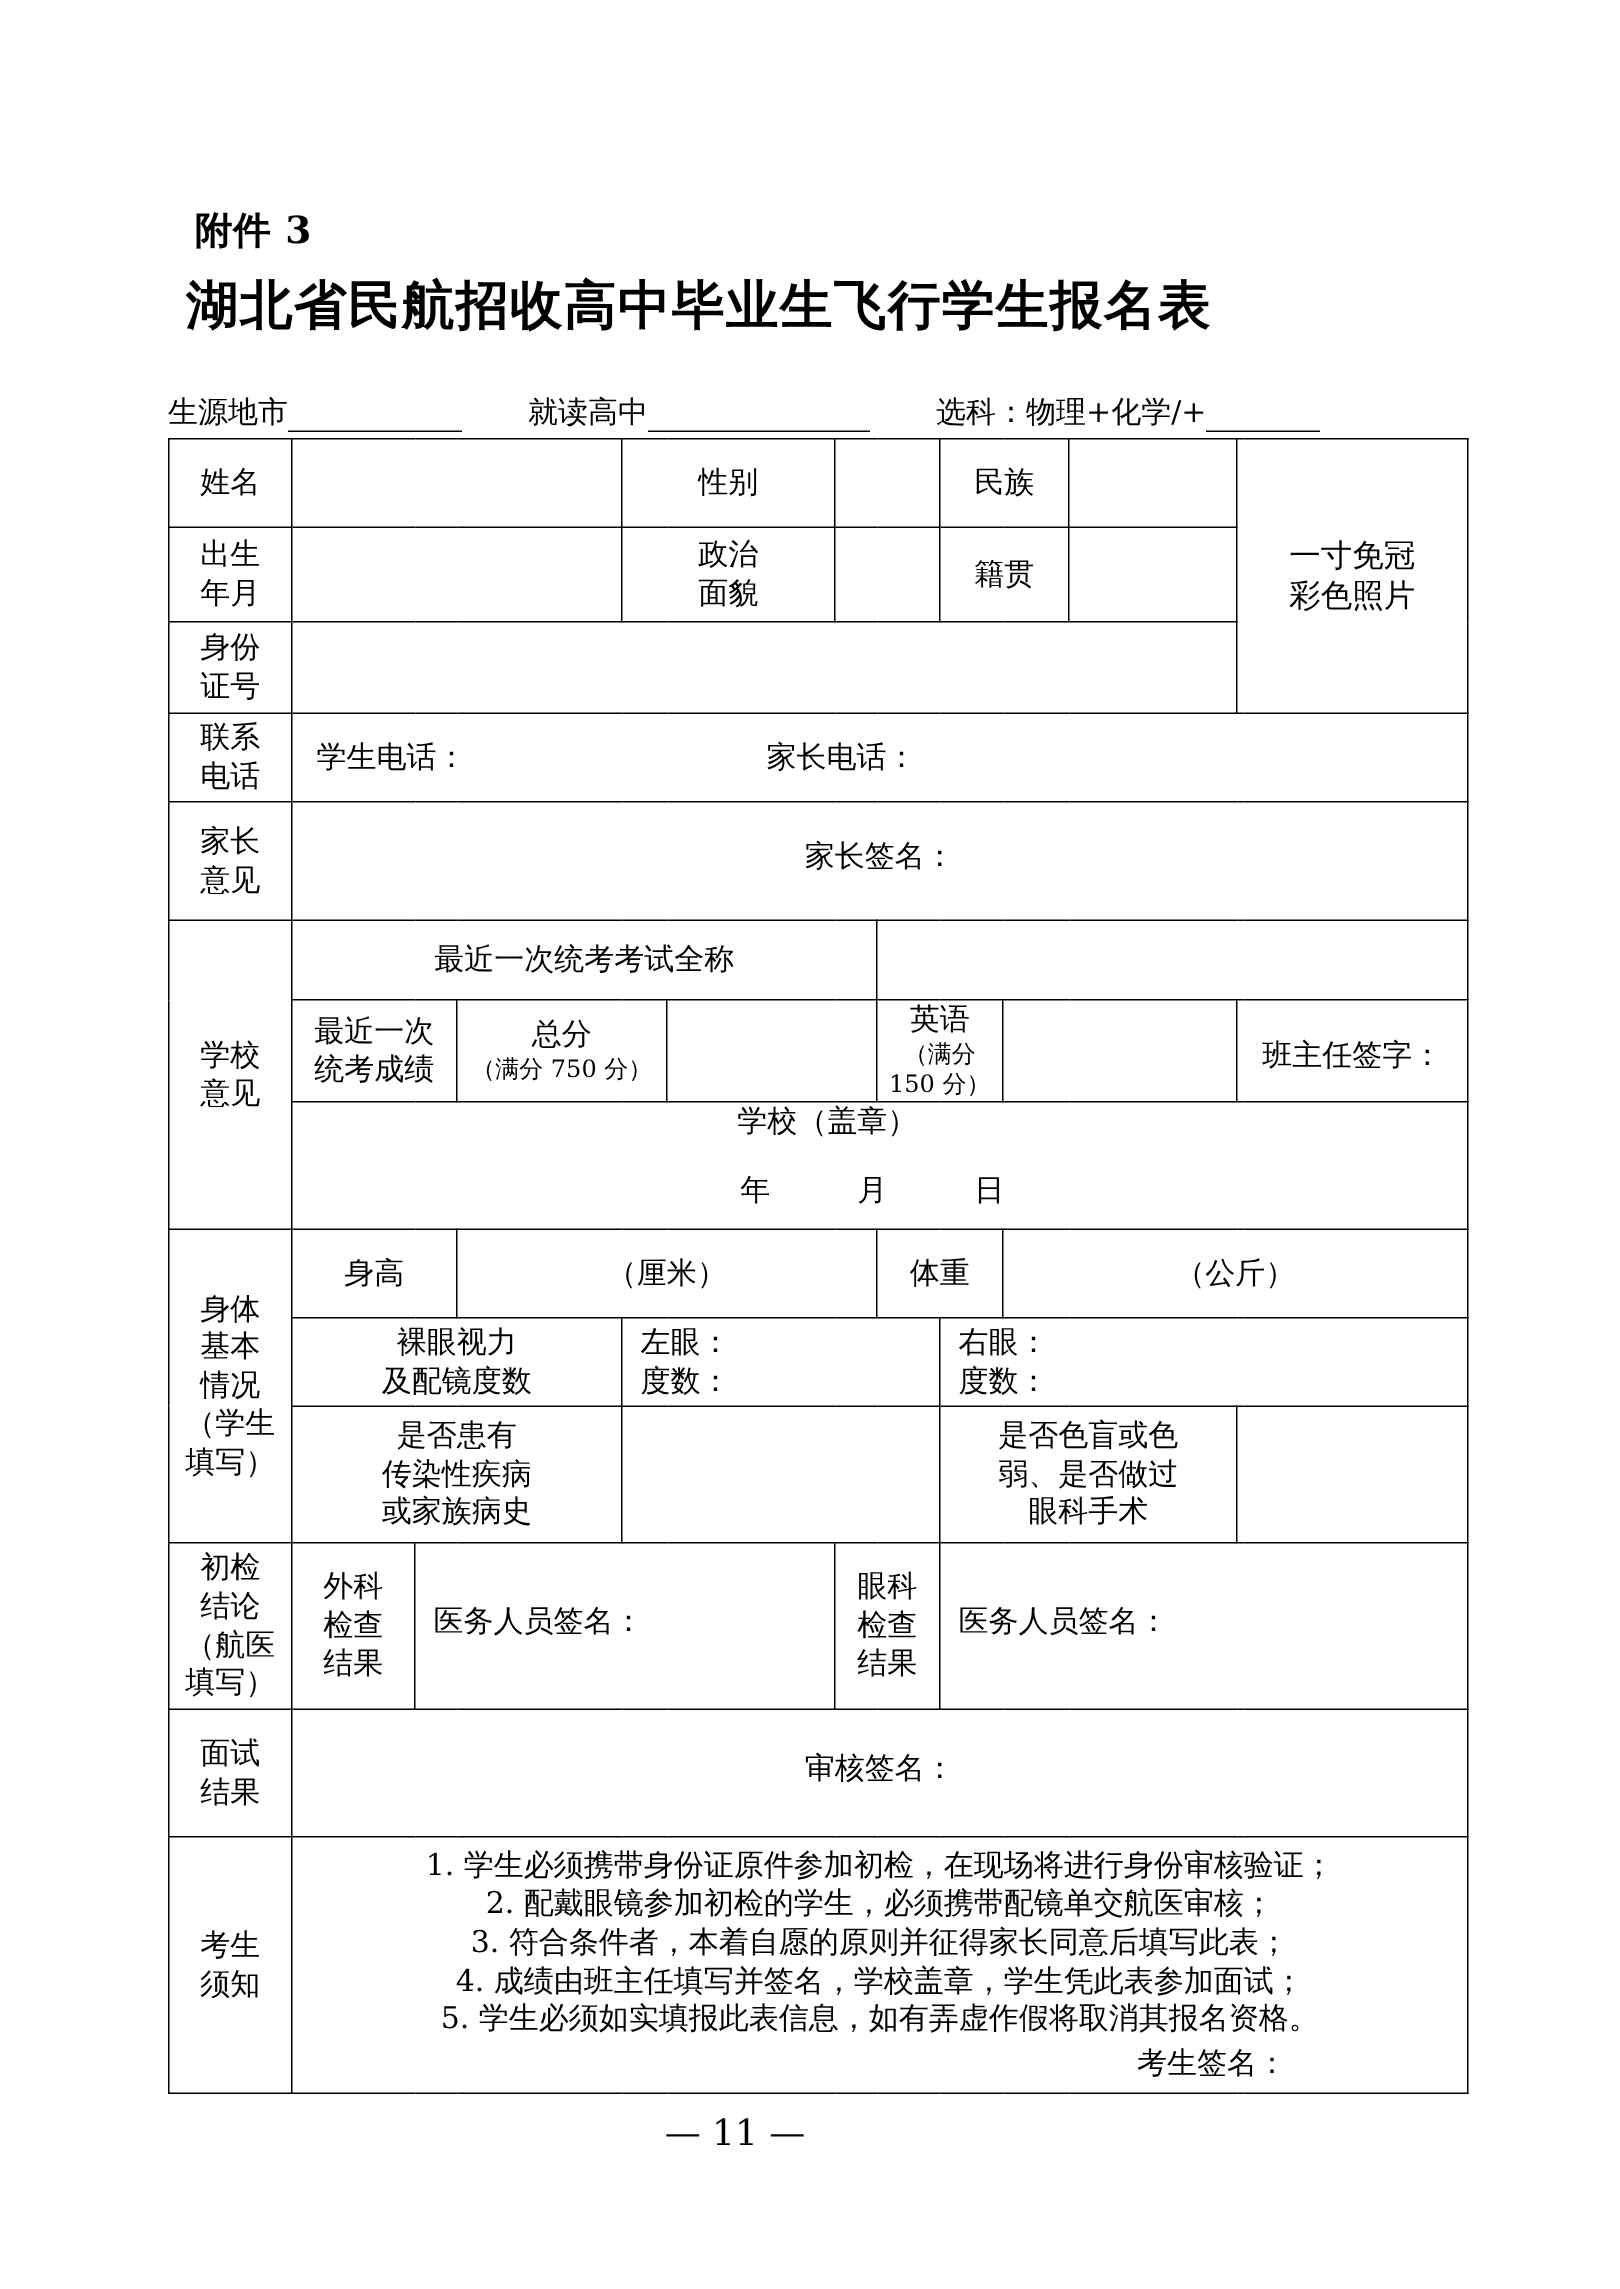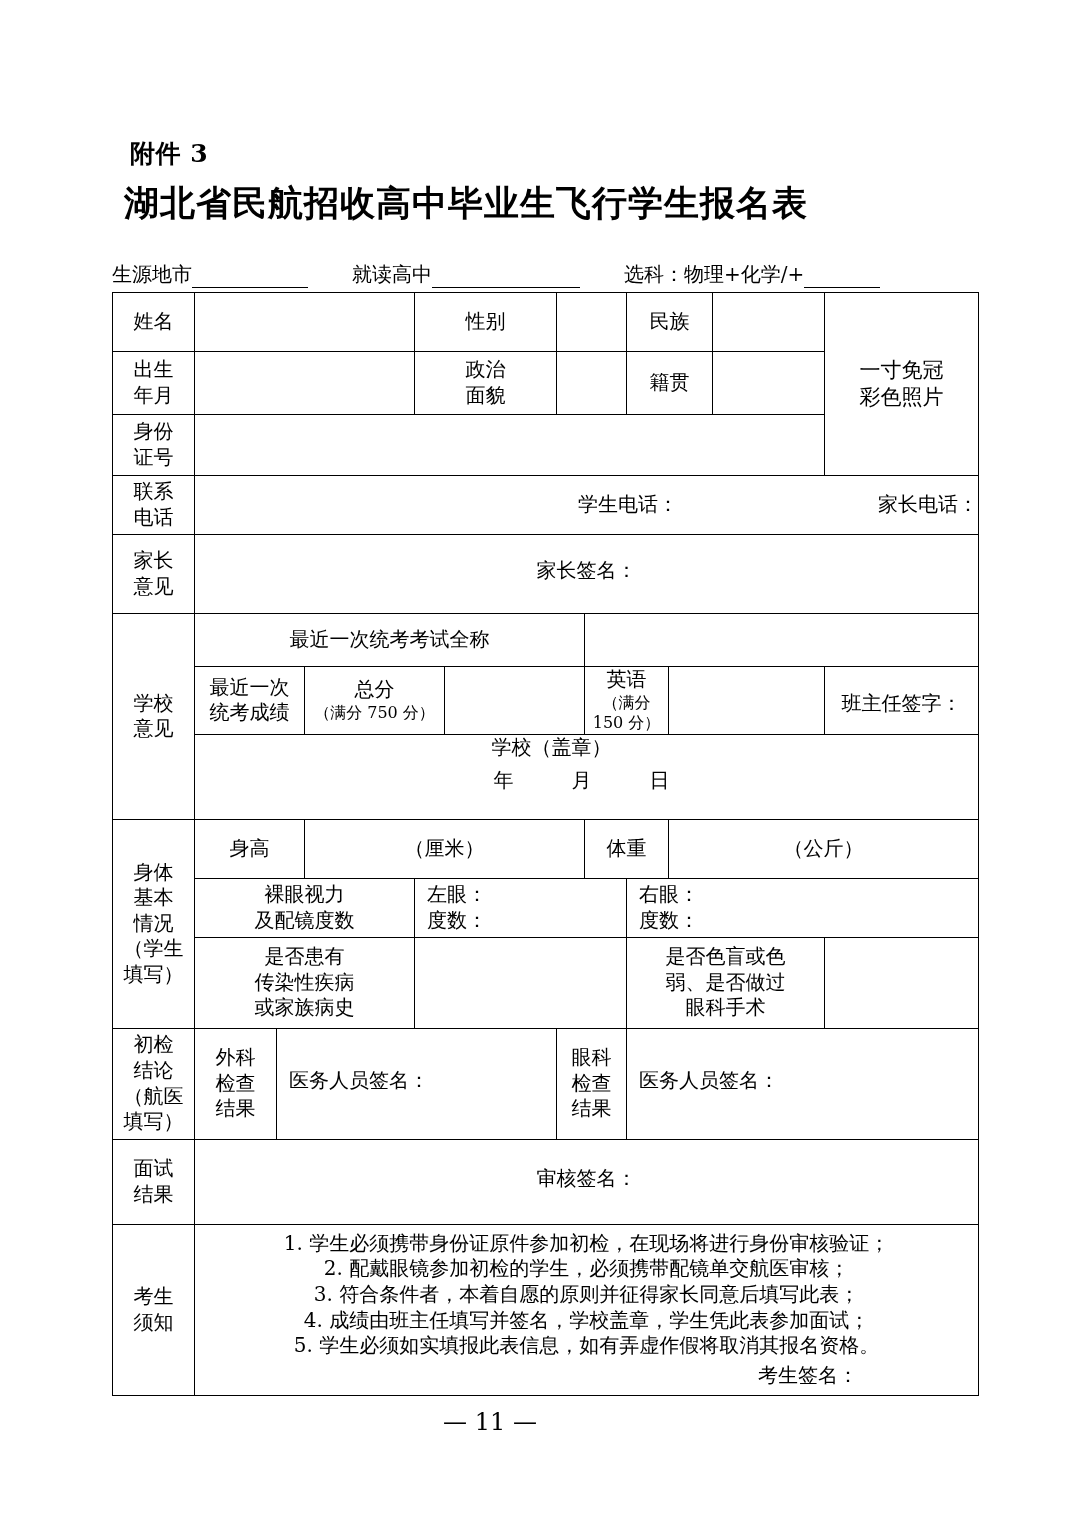--- a/index.html
+++ b/index.html
@@ -103,39 +103,38 @@
     flex-direction: column;
     justify-content: flex-end;
     align-items: center;
     padding-bottom: 6px;
     box-sizing: border-box;
   }
   .school-seal {
     height: 100%;
     display: flex;
     flex-direction: column;
-    justify-content: flex-start;
+    justify-content: space-between;
     align-items: center;
-    padding-bottom: 0;
+    padding-bottom: 12px;
     box-sizing: border-box;
   }
   .seal-line { padding-right: 70px; }
   .date-line {
     display: flex;
     gap: 58px;
     padding-top: 8px;
     padding-right: 10px;
   }
   .phone-row {
     display: flex;
     align-items: center;
     height: 100%;
     padding-left: 16px;
     box-sizing: border-box;
-    justify-content: flex-end;
   }
   .phone-a { width: 300px; text-align: left; }
   .phone-b { text-align: left; }
   .eye-cell {
     height: 100%;
     display: flex;
     flex-direction: column;
     justify-content: center;
     align-items: flex-start;
     padding-left: 12px;

